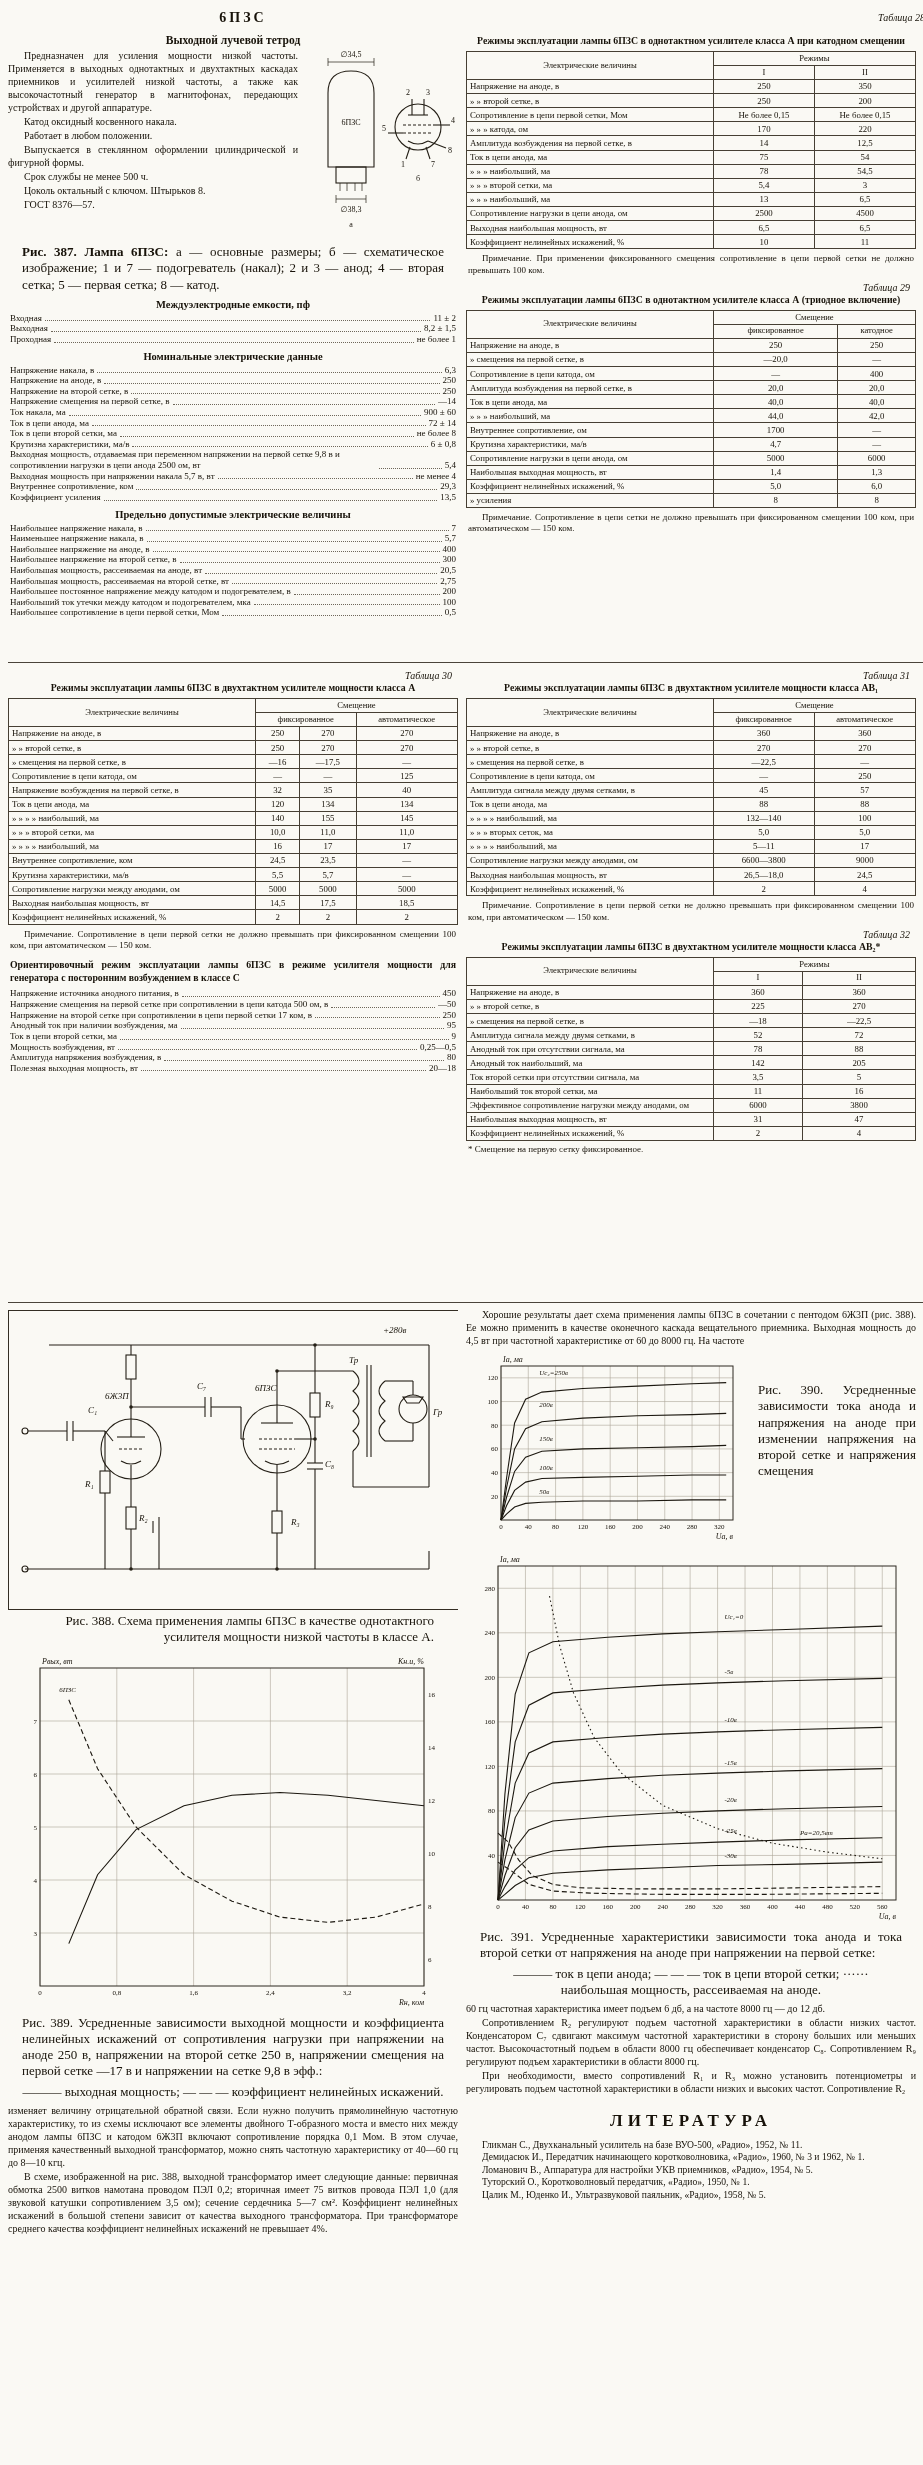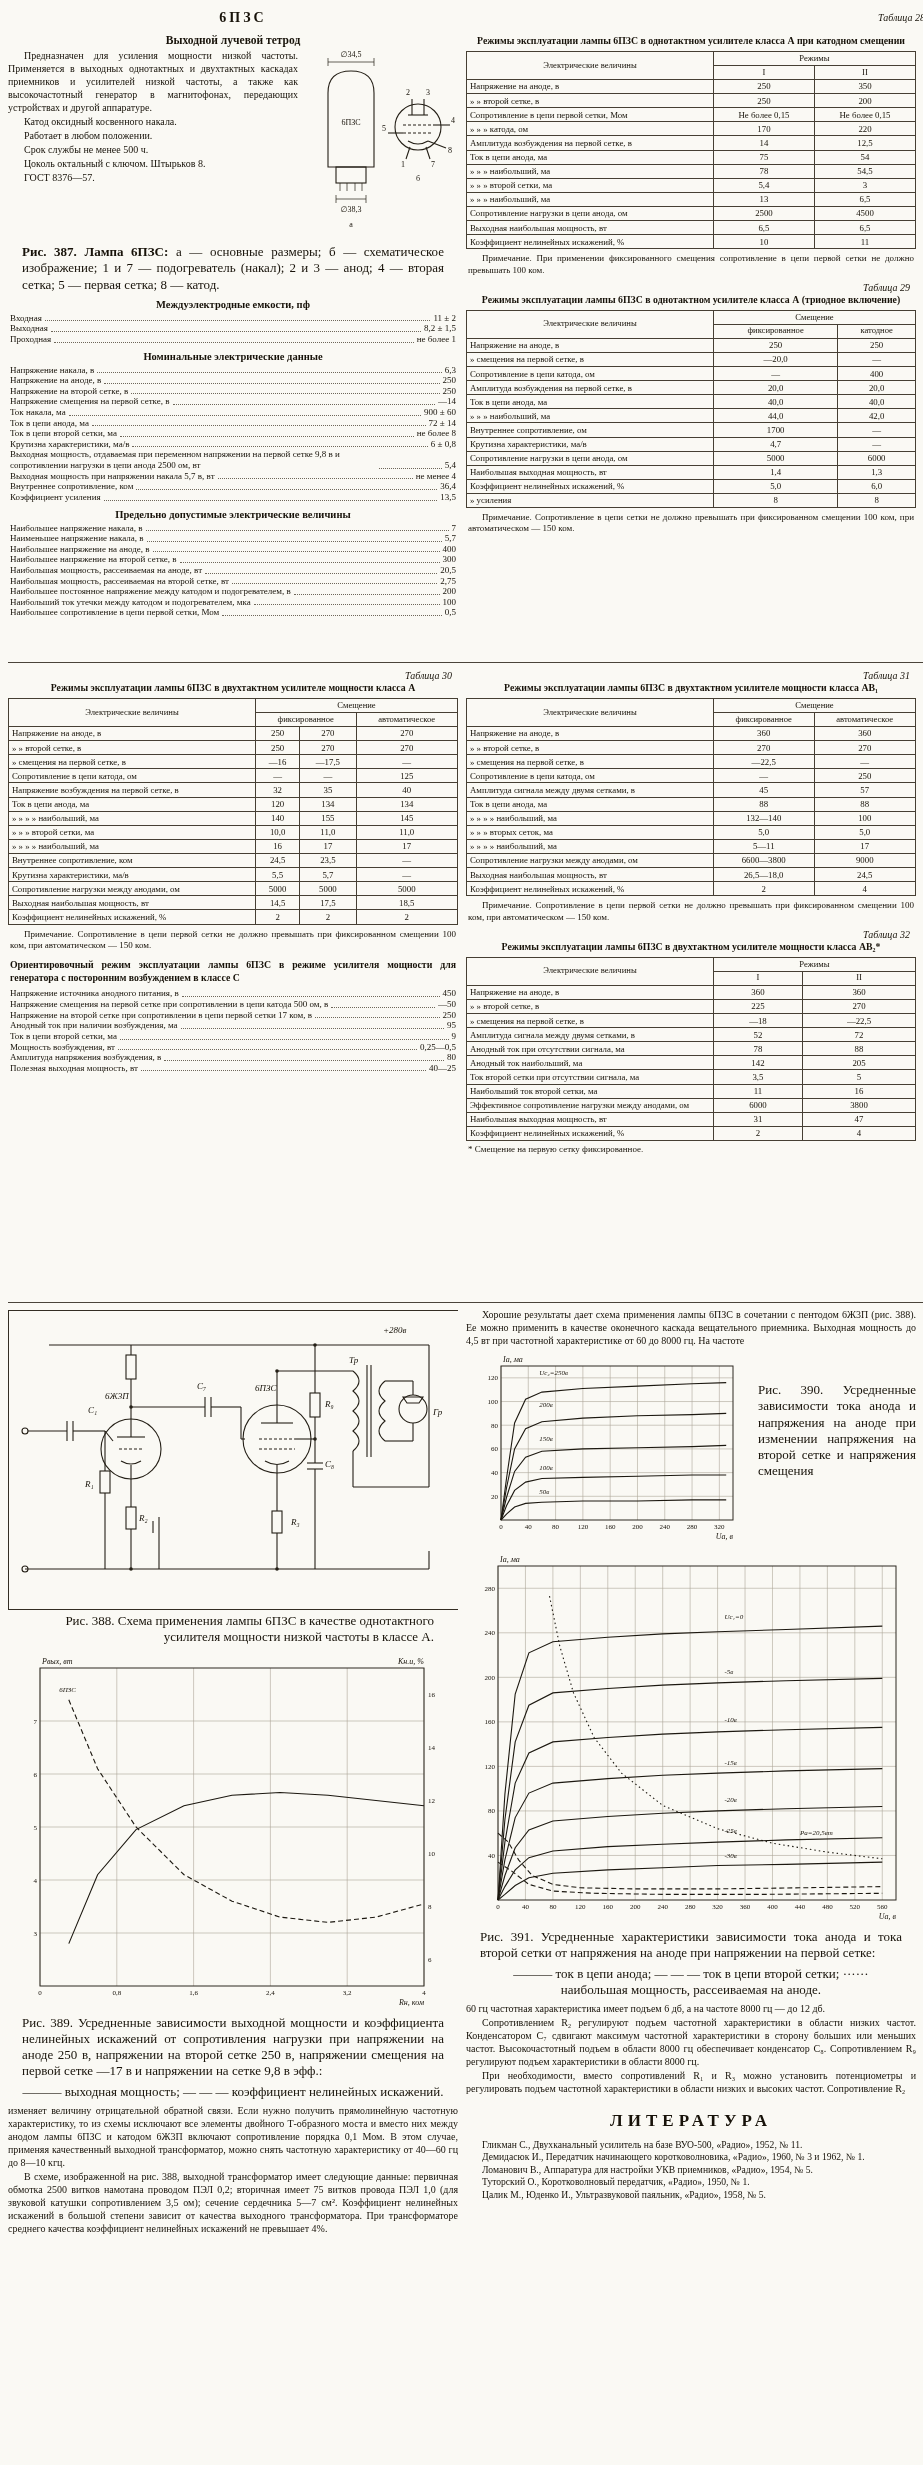--- a/index.html
+++ b/index.html
@@ -106,20 +106,21 @@
             <text x="147" y="74" text-anchor="middle">4</text>
             <text x="78" y="82" text-anchor="middle">5</text>
             <text x="127" y="118" text-anchor="middle">7</text>
             <text x="144" y="104" text-anchor="middle">8</text>
             <text x="112" y="132" text-anchor="middle">б</text>
           </svg>
         </figure>
         <p class="para">Предназначен для усиления мощности низкой частоты. Применяется в выходных однотактных и двухтактных каскадах приемников и усилителей низкой частоты, а также как высокочастотный генератор в магнитофонах, передающих устройствах и другой аппаратуре.</p>
         <p class="para">Катод оксидный косвенного накала.</p>
         <p class="para">Работает в любом положении.</p>
+        <p class="para">Выпускается в стеклянном оформлении цилиндрической и фигурной формы.</p>
         <p class="para">Срок службы не менее 500 ч.</p>
         <p class="para">Цоколь октальный с ключом. Штырьков 8.</p>
         <p class="para">ГОСТ 8376—57.</p>
       </div>
       <div class="figcap">
         <span class="capb">Рис. 387. Лампа 6ПЗС:</span>
         <span>а — основные размеры; б — схематическое изображение; 1 и 7 — подогреватель (накал); 2 и 3 — анод; 4 — вторая сетка; 5 — первая сетка; 8 — катод.</span>
       </div>
       <div class="sec-h">Междуэлектродные емкости, пф</div>
       <div class="kvlist">
@@ -187,21 +188,21 @@
             <span class="kvval">5,4</span>
           </div>
           <div class="kvrow">
             <span class="kvlabel">Выходная мощность при напряжении накала 5,7 в, вт</span>
             <span class="kvdots"></span>
             <span class="kvval">не менее 4</span>
           </div>
           <div class="kvrow">
             <span class="kvlabel">Внутреннее сопротивление, ком</span>
             <span class="kvdots"></span>
-            <span class="kvval">36,4</span>
+            <span class="kvval">29,3</span>
           </div>
           <div class="kvrow">
             <span class="kvlabel">Коэффициент усиления</span>
             <span class="kvdots"></span>
             <span class="kvval">13,5</span>
           </div>
         </div>
       <div class="sec-h">Предельно допустимые электрические величины</div>
       <div class="kvlist">
           <div class="kvrow">
@@ -553,21 +554,21 @@
             <span class="kvval">0,25—0,5</span>
           </div>
           <div class="kvrow">
             <span class="kvlabel">Амплитуда напряжения возбуждения, в</span>
             <span class="kvdots"></span>
             <span class="kvval">80</span>
           </div>
           <div class="kvrow">
             <span class="kvlabel">Полезная выходная мощность, вт</span>
             <span class="kvdots"></span>
-            <span class="kvval">40—25</span>
+            <span class="kvval">20—18</span>
           </div>
         </div>
     </div>
     <div class="col">
       <div class="tag">Таблица 31</div>
       <div class="tbl-title">Режимы эксплуатации лампы 6ПЗС в двухтактном усилителе мощности класса АВ₁</div>
       <div>
           <table class="spec">
             <thead>
               <tr>

